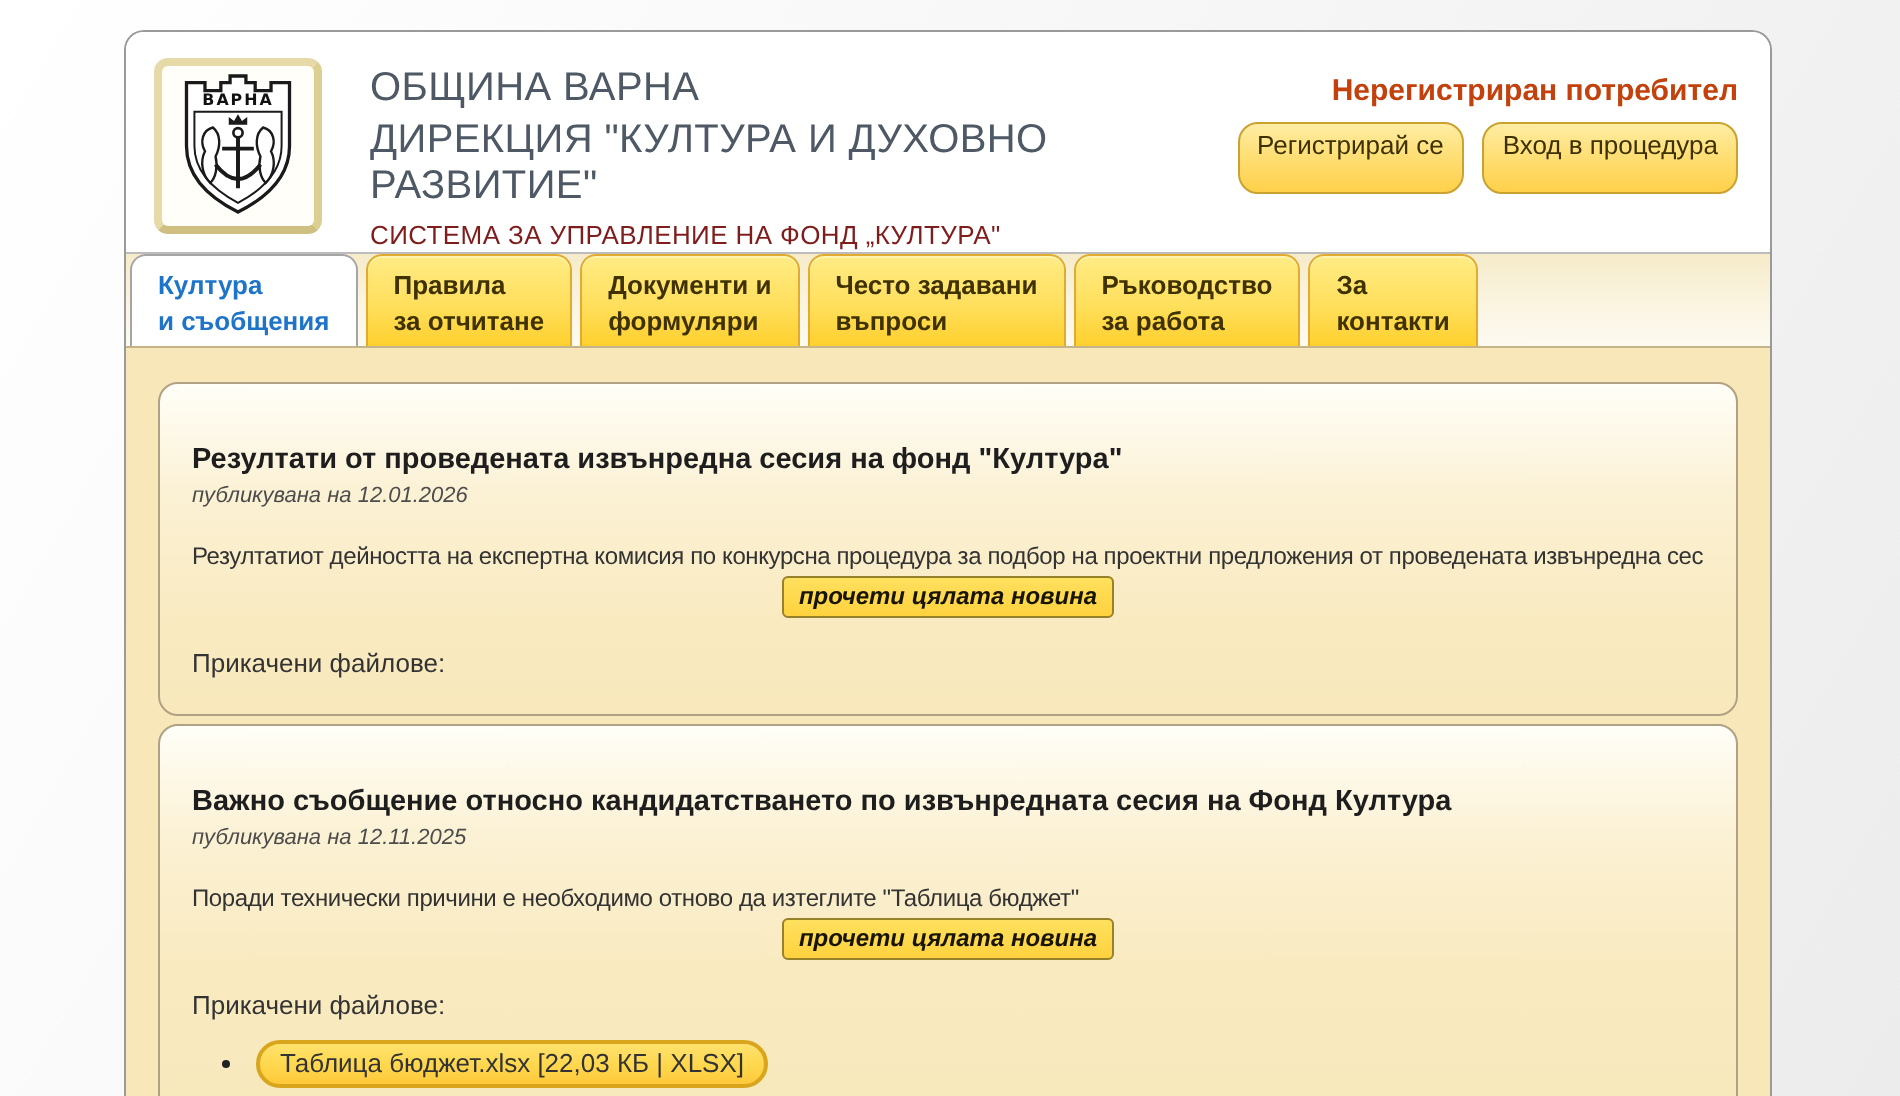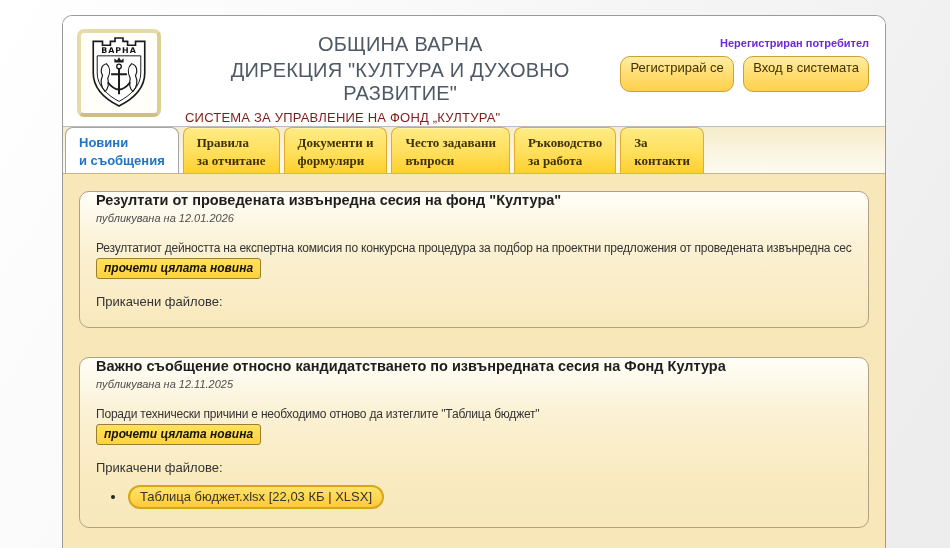--- a/index.html
+++ b/index.html
@@ -20,25 +20,25 @@
   .header {
     height:111px; background:#fff; border-bottom:1px solid #bcbcbc;
     display:flex; align-items:flex-start; padding:13px 16px 0 14px; flex:none;
   }
   .logo-box {
     width:84px; height:88px; border:4px solid #e6daa8; border-bottom-color:#cfbf80;
     border-right-color:#dccf92; border-radius:7px; background:#fffef8;
     display:flex; align-items:center; justify-content:center; flex:none;
   }
   .org-titles { margin-left:24px; padding-top:4px; }
-  .org-line1, .org-line2 { font-size:20px; color:#4e5965; letter-spacing:.2px;text-align:center; }
+  .org-line1, .org-line2 { font-size:20px; color:#4e5965; letter-spacing:.2px; }
   .org-line2 { margin-top:3px; }
   .org-line3 { font-size:13px; color:#7f1d1d; margin-top:5px; letter-spacing:.2px; }
   .user-block { margin-left:auto; text-align:right; padding-top:8px; white-space:nowrap; }
-  .user-status { font-size:11px; font-weight:bold; color:#6d28d9; margin-bottom:7px; }
+  .user-status { font-size:15px; font-weight:bold; color:#c2410c; margin-bottom:7px; }
   .gold-btn {
     display:inline-block; font-size:13px; color:#3d3100;
     background:linear-gradient(to bottom,#ffeda4 0%,#ffdf77 45%,#ffd04a 100%);
     border:1px solid #c9a22f; border-radius:10px;
     padding:3px 9px 16px; cursor:pointer; margin-left:5px;
   }
   
   .tab-strip {
     height:47px; flex:none;
     background:linear-gradient(to bottom,#f6ecca 0%,#fbf5e3 60%,#fdfaf0 100%);
@@ -47,42 +47,41 @@
   }
   .tab {
     margin-right:4px; padding:6px 13px 4px;
     border-radius:8px 8px 0 0; font-size:13px; font-weight:bold;
     line-height:1.4; cursor:pointer; white-space:nowrap;
   }
   .tab.inactive {
     background:linear-gradient(to bottom,#ffec85 0%,#ffdf5c 55%,#ffd02e 100%);
     border:1px solid #e2aa2e; border-bottom:none; color:#3f3200;
     box-shadow:inset 0 1px 0 #fff3b0;
-    font-family:Liberation Serif, serif;
   }
   .tab.active {
     background:#ffffff; border:1px solid #a5a5a5; border-bottom:none;
     color:#1e74c8;
   }
   
   .content {
     flex:1; background:#f8e7b9; padding:17px 16px 0 16px; overflow:hidden;
   }
   .news-card {
     border:1px solid #b1a184; border-radius:10px;
     background:linear-gradient(to bottom,#fffef8 0%,#fbf1d4 55px,#f9eac0 120px,#f8e8bc 100%);
-    padding:0 16px 18px; margin-bottom:29px;
+    padding:30px 16px 18px; margin-bottom:4px;
   }
   .news-title { font-size:14.5px; font-weight:bold; color:#1e1e1e; }
   .news-date { font-size:11px; font-style:italic; color:#4c4c4c; margin-top:4px; }
   .news-excerpt {
     font-size:12px; color:#333; margin-top:17px; letter-spacing:-0.2px;
     white-space:nowrap; overflow:hidden;
   }
-  .read-more-row { text-align:left; margin-top:3px; }
+  .read-more-row { text-align:center; margin-top:3px; }
   .read-more-btn {
     display:inline-block; font-size:12px; font-weight:bold; font-style:italic;
     color:#171400; background:linear-gradient(to bottom,#ffe05e,#ffd23e);
     border:1px solid #97812b; border-radius:3px; padding:2px 7px 3px; cursor:pointer;
   }
   .attach-label { font-size:13px; color:#333; margin-top:15px; }
   .attach-list { margin:10px 0 0 30px; }
   .attach-list li { font-size:13px; color:#222; }
   .attach-chip {
     display:inline-block; font-size:13px; color:#333;
@@ -113,27 +112,27 @@
       </svg>
     </div>
     <div class="org-titles">
       <div class="org-line1">ОБЩИНА ВАРНА</div>
       <div class="org-line2">ДИРЕКЦИЯ "КУЛТУРА И ДУХОВНО РАЗВИТИЕ"</div>
       <div class="org-line3">СИСТЕМА ЗА УПРАВЛЕНИЕ НА ФОНД „КУЛТУРА"</div>
     </div>
     <div class="user-block">
       <div class="user-status">Нерегистриран потребител</div>
       <span class="gold-btn">Регистрирай се</span>
-      <span class="gold-btn">Вход в системата</span>
+      <span class="gold-btn">Вход в процедура</span>
     </div>
   </div>
 
   <div class="tab-strip">
     <div class="tab active">
-      <div>Новини</div>
+      <div>Култура</div>
       <div>и съобщения</div>
     </div>
     <div class="tab inactive">
       <div>Правила</div>
       <div>за отчитане</div>
     </div>
     <div class="tab inactive">
       <div>Документи и</div>
       <div>формуляри</div>
     </div>

